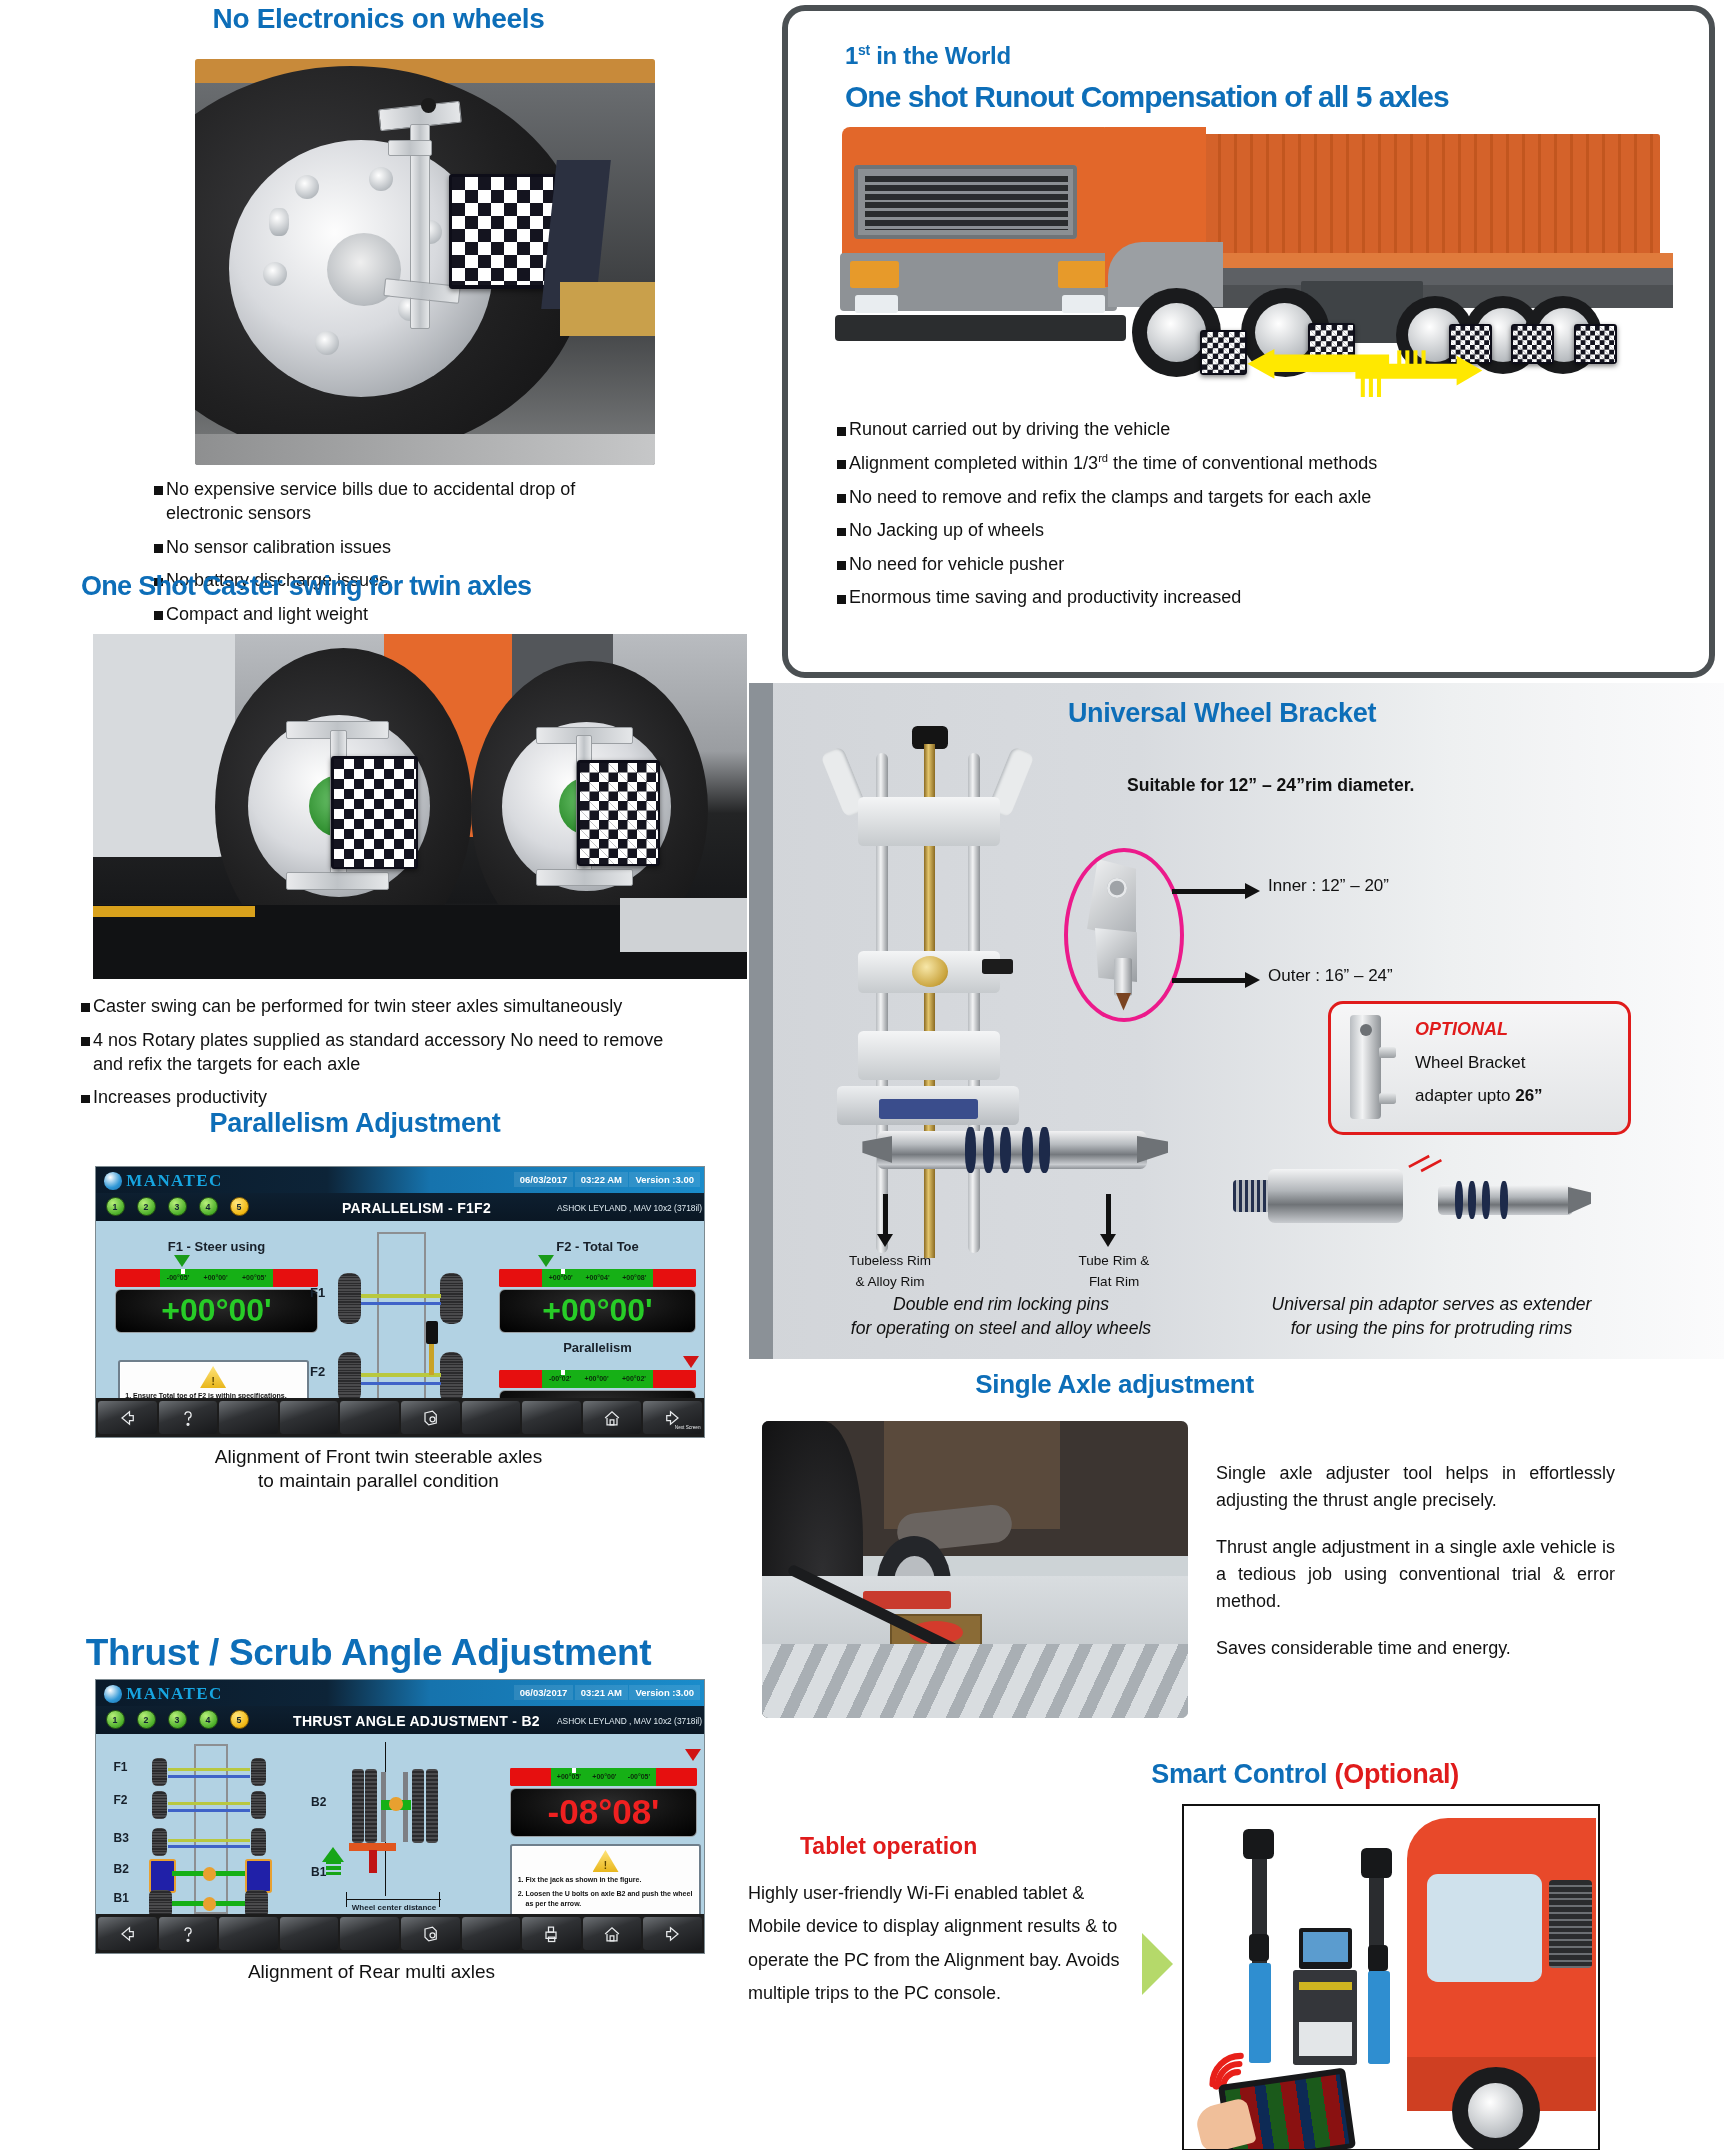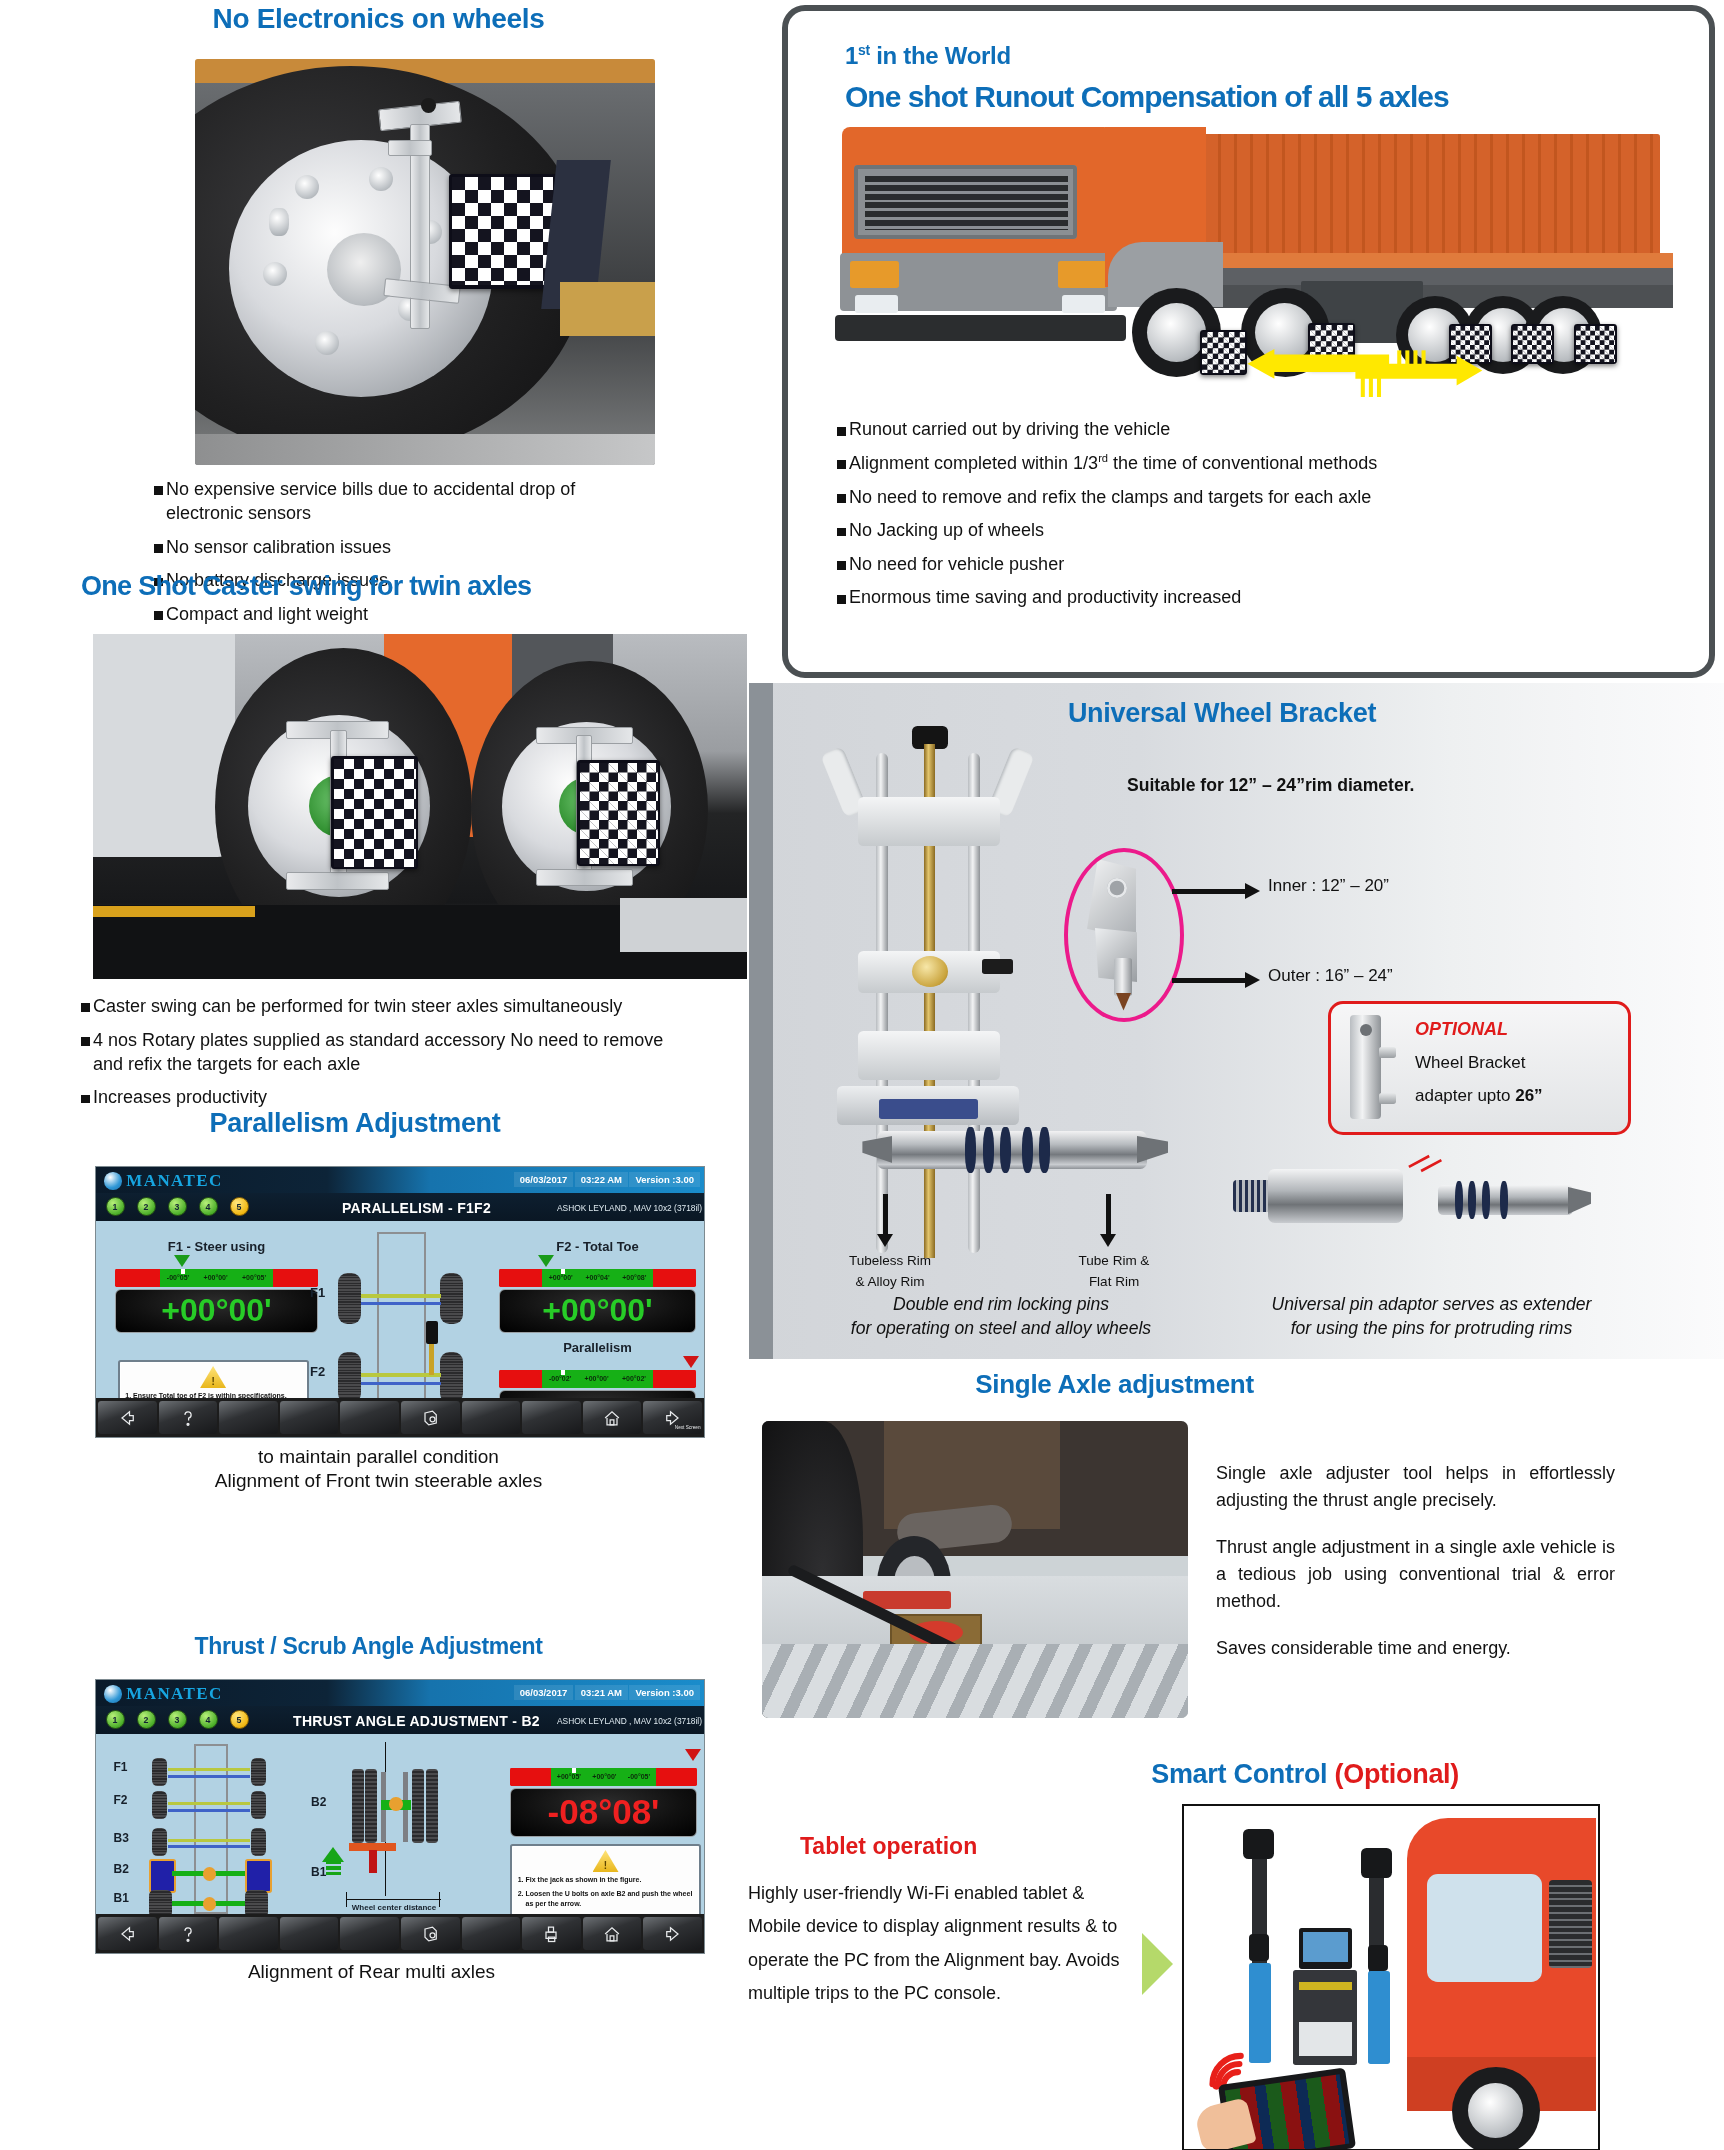--- a/index.html
+++ b/index.html
@@ -427,27 +427,27 @@
       <div class="tb" style="position:relative;">
         <svg viewBox="0 0 32 32" fill="none" stroke="#e8eaec" stroke-width="2">
             <path d="M12 6 L24 16 L12 26 L12 20 L6 20 L6 12 L12 12 Z"></path>
           </svg>
         <span style="position:absolute;right:1.4px;bottom:4px;font-size:4.7px;color:#e8eaec;">Next Screen</span>
       </div>
     </div>
   </div>
 
   <div class="abs cap" style="left:0;top:337px;width:757px;text-align:center;font-size:19px;">
+    <div>Alignment of Front twin steerable axles</div>
     <div>to maintain parallel condition</div>
-    <div>Alignment of Front twin steerable axles</div>
   </div>
 </div>
 
 <div class="abs" style="left:0;top:1622px;width:757px;height:529px;">
-  <div class="abs blue-title" style="left:0;top:12px;width:737px;text-align:center;font-size:23px;">Thrust / Scrub Angle Adjustment</div>
+  <div class="abs blue-title" style="left:0;top:12px;width:737px;text-align:center;font-size:37px;">Thrust / Scrub Angle Adjustment</div>
 
   <div class="abs sw" style="left:95px;top:57px;width:608px;height:273px;">
     <div class="sw-top"></div>
     <div class="sw-logo">
       <span class="mark"></span>
       <span class="txt">MANATEC</span>
     </div>
     <div class="sw-meta" style="right:4px;">
       <span>06/03/2017</span>
       <span>03:21 AM</span>

